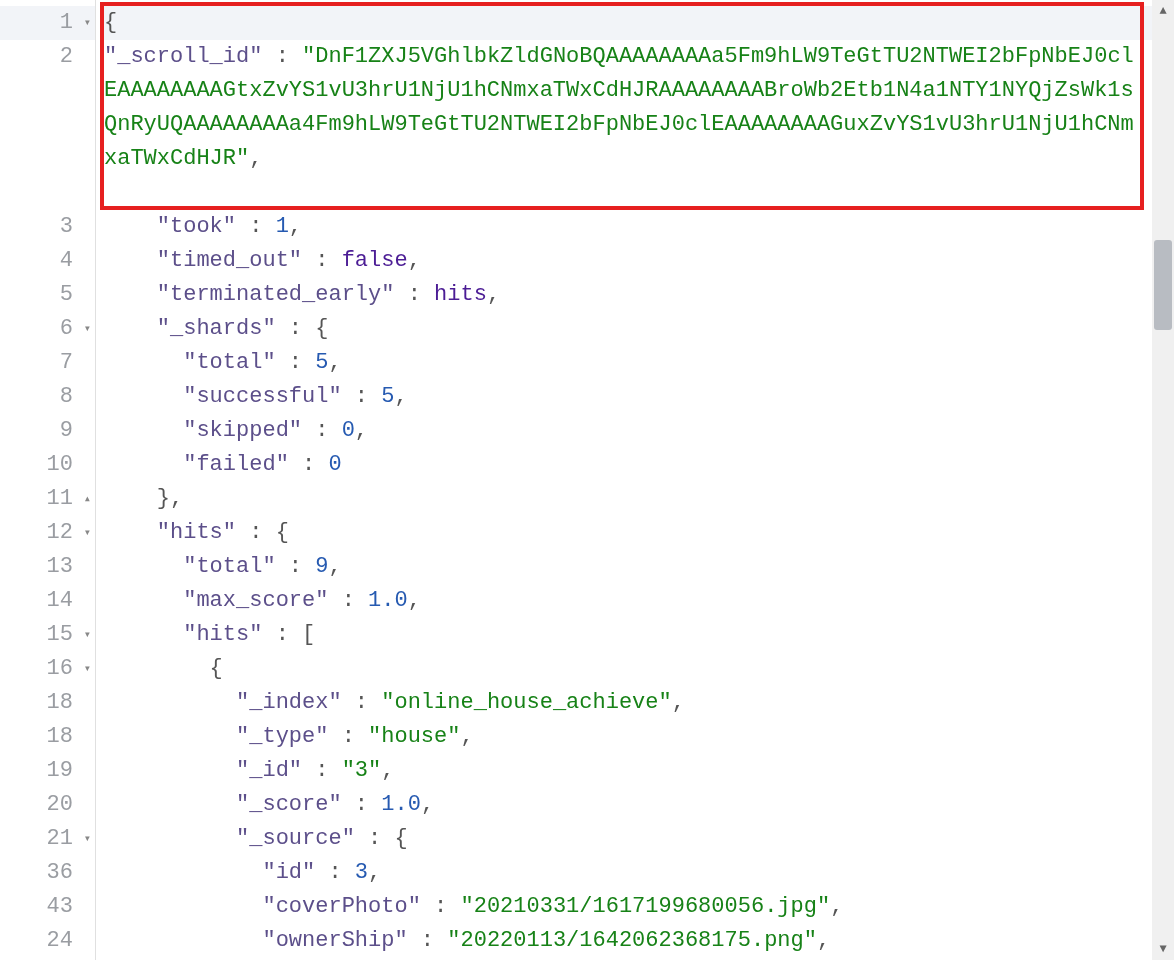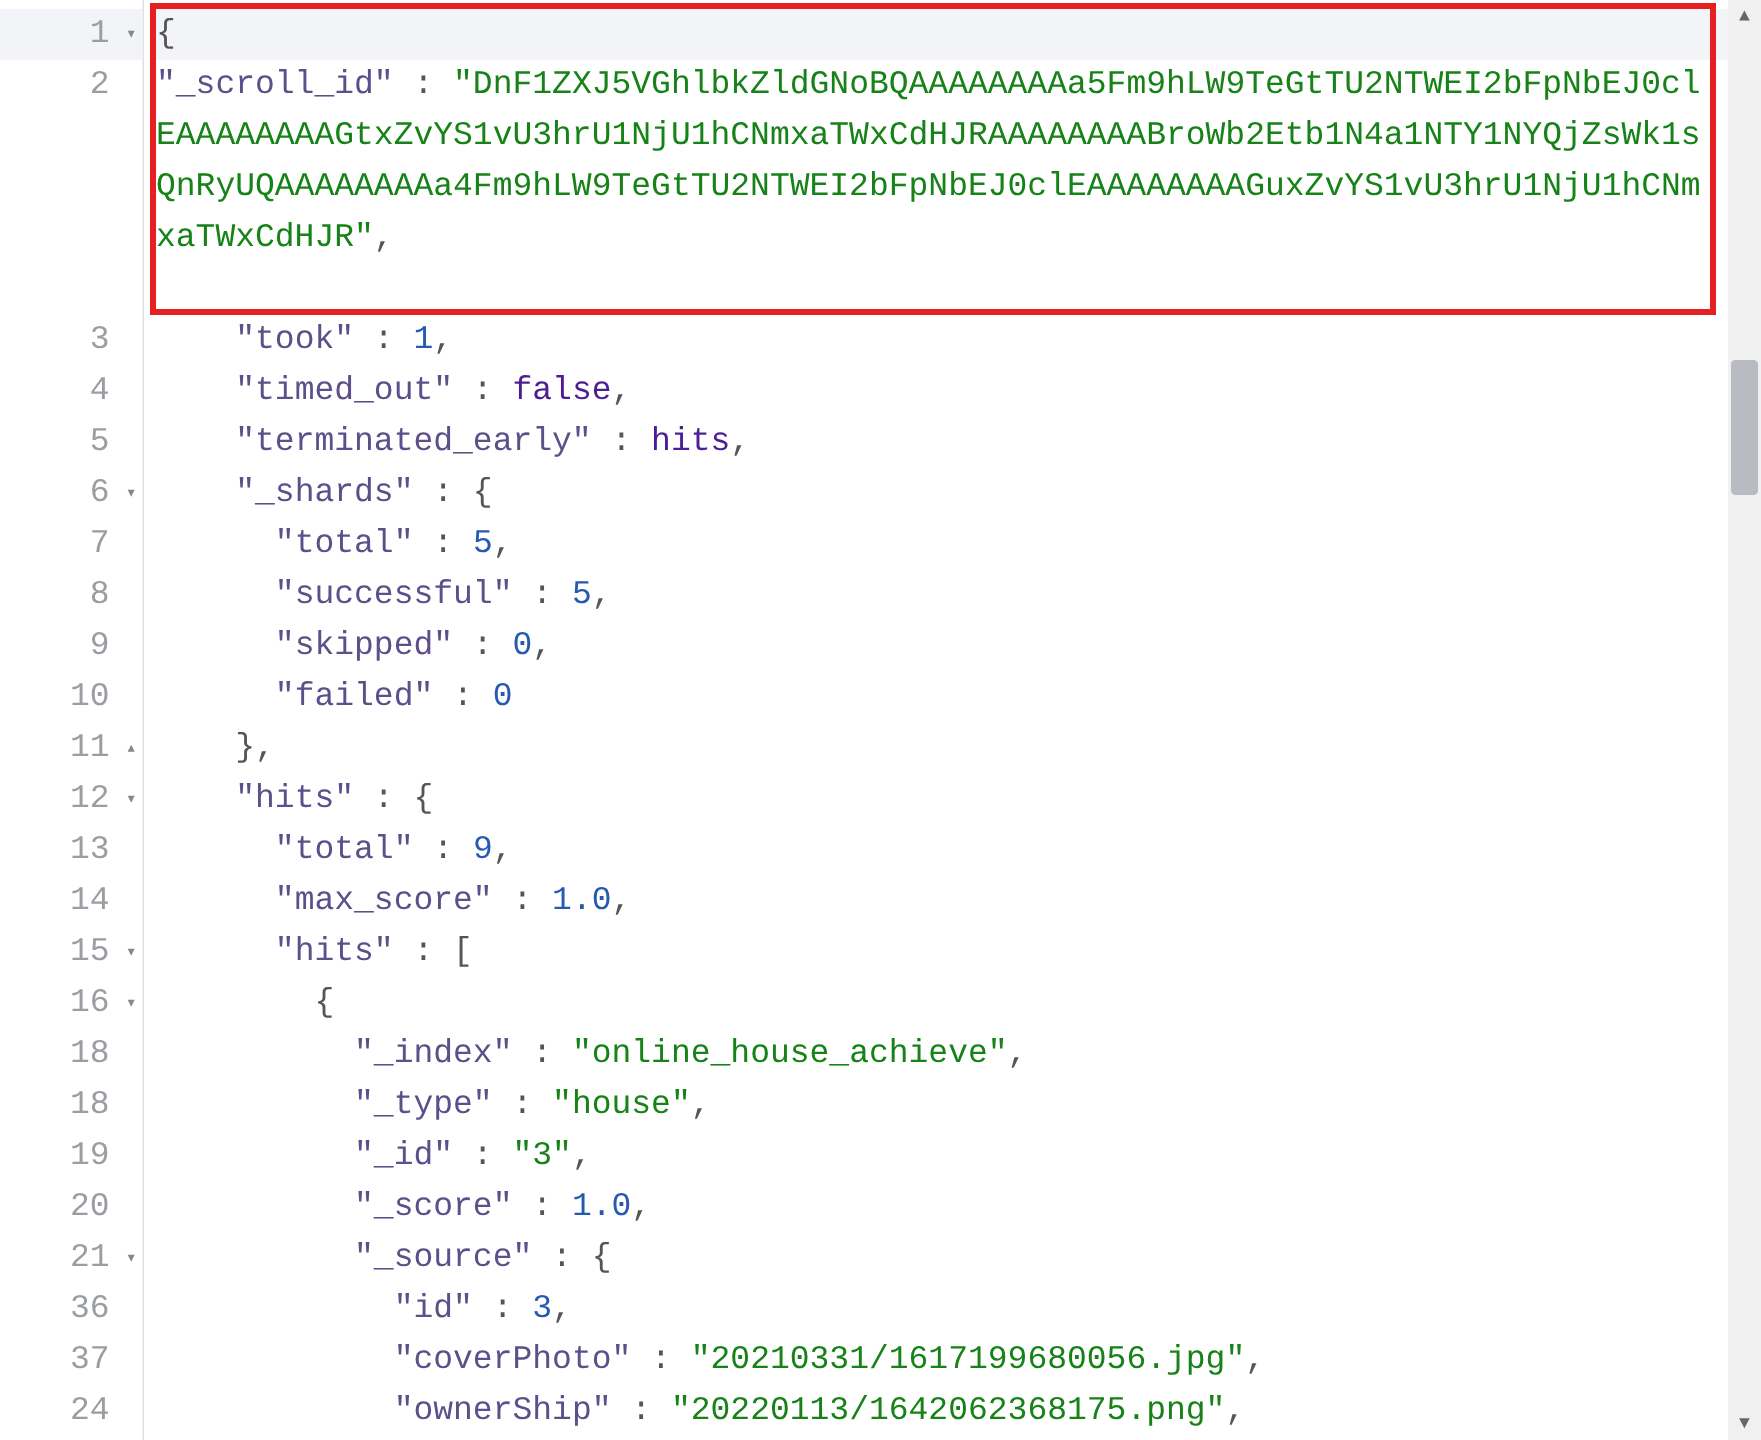--- a/index.html
+++ b/index.html
@@ -135,21 +135,21 @@
       <div class="ln">13</div>
       <div class="ln">14</div>
       <div class="ln">15<span class="fold">▾</span></div>
       <div class="ln">16<span class="fold">▾</span></div>
       <div class="ln">18</div>
       <div class="ln">18</div>
       <div class="ln">19</div>
       <div class="ln">20</div>
       <div class="ln">21<span class="fold">▾</span></div>
       <div class="ln">36</div>
-      <div class="ln">37</div>
+      <div class="ln">43</div>
       <div class="ln">24</div>
       <div class="ln">25</div>
     </div>
   <div class="code" id="code">
       <div class="line active"><span class="punc">{</span></div>
       <div class="line tall"><span>    </span><span class="key">"_scroll_id"</span><span class="punc"> : </span><span class="string">"DnF1ZXJ5VGhlbkZldGNoBQAAAAAAAAa5Fm9hLW9TeGtTU2NTWEI2bFpNbEJ0clEAAAAAAAAGtxZvYS1vU3hrU1NjU1hCNmxaTWxCdHJRAAAAAAAABroWb2Etb1N4a1NTY1NYQjZsWk1sQnRyUQAAAAAAAAa4Fm9hLW9TeGtTU2NTWEI2bFpNbEJ0clEAAAAAAAAGuxZvYS1vU3hrU1NjU1hCNmxaTWxCdHJR"</span><span class="punc">,</span></div>
       <div class="line"><span>    </span><span class="key">"took"</span><span class="punc"> : </span><span class="num">1</span><span class="punc">,</span></div>
       <div class="line"><span>    </span><span class="key">"timed_out"</span><span class="punc"> : </span><span class="bool">false</span><span class="punc">,</span></div>
       <div class="line"><span>    </span><span class="key">"terminated_early"</span><span class="punc"> : </span><span class="bool">hits</span><span class="punc">,</span></div>
       <div class="line"><span>    </span><span class="key">"_shards"</span><span class="punc"> : {</span></div>

